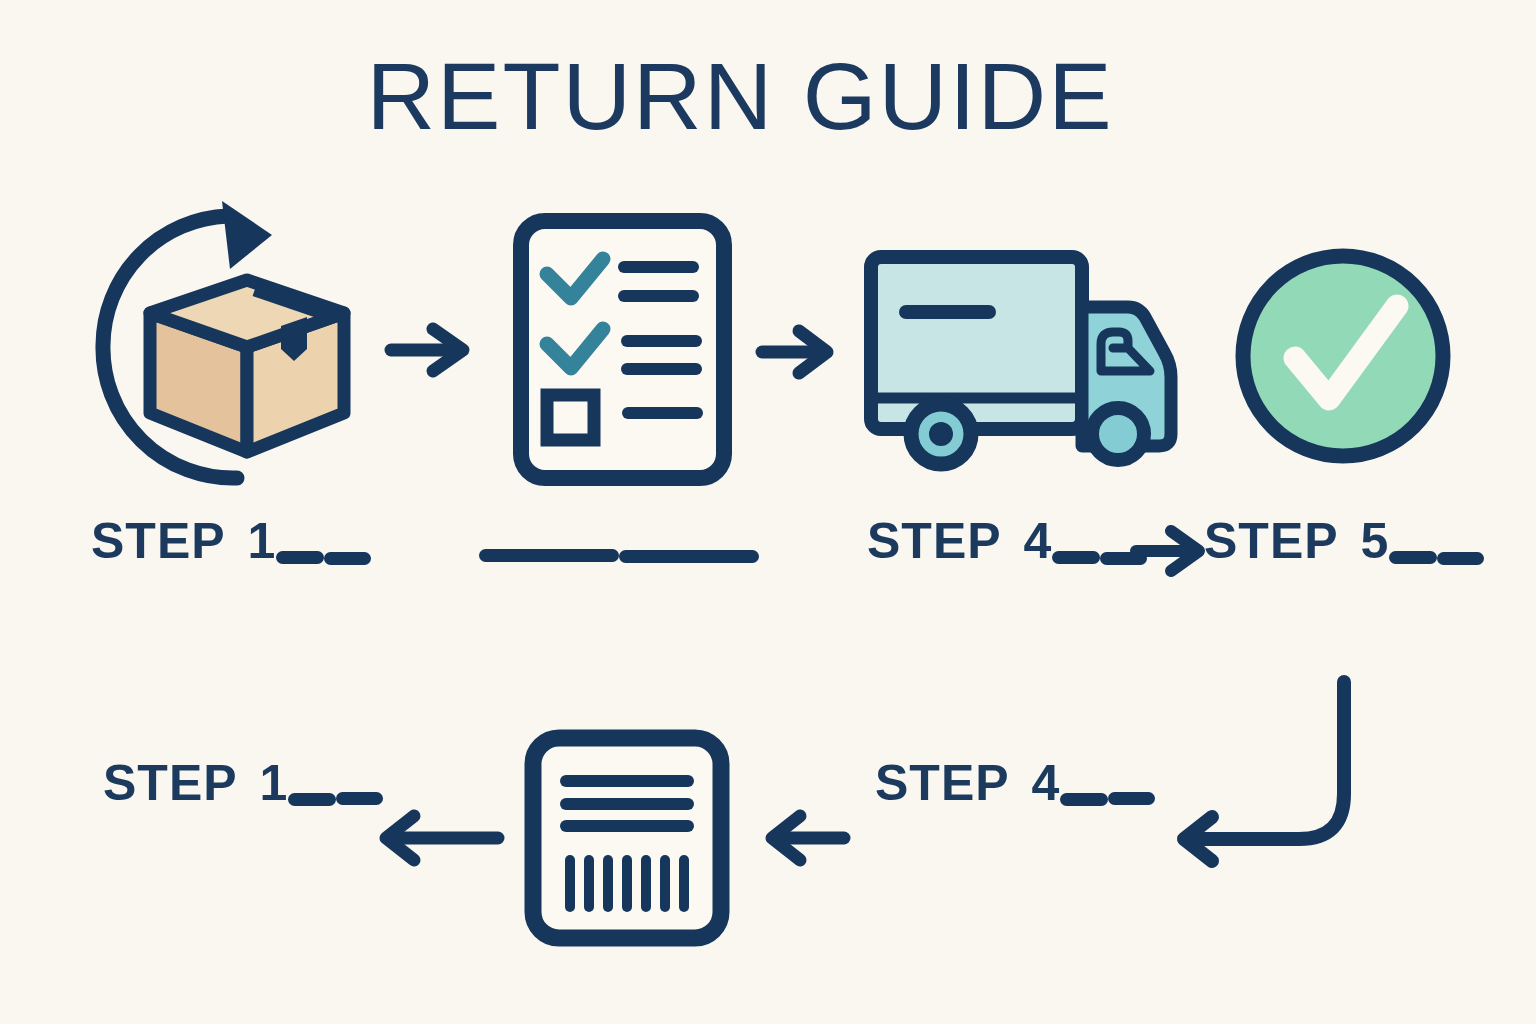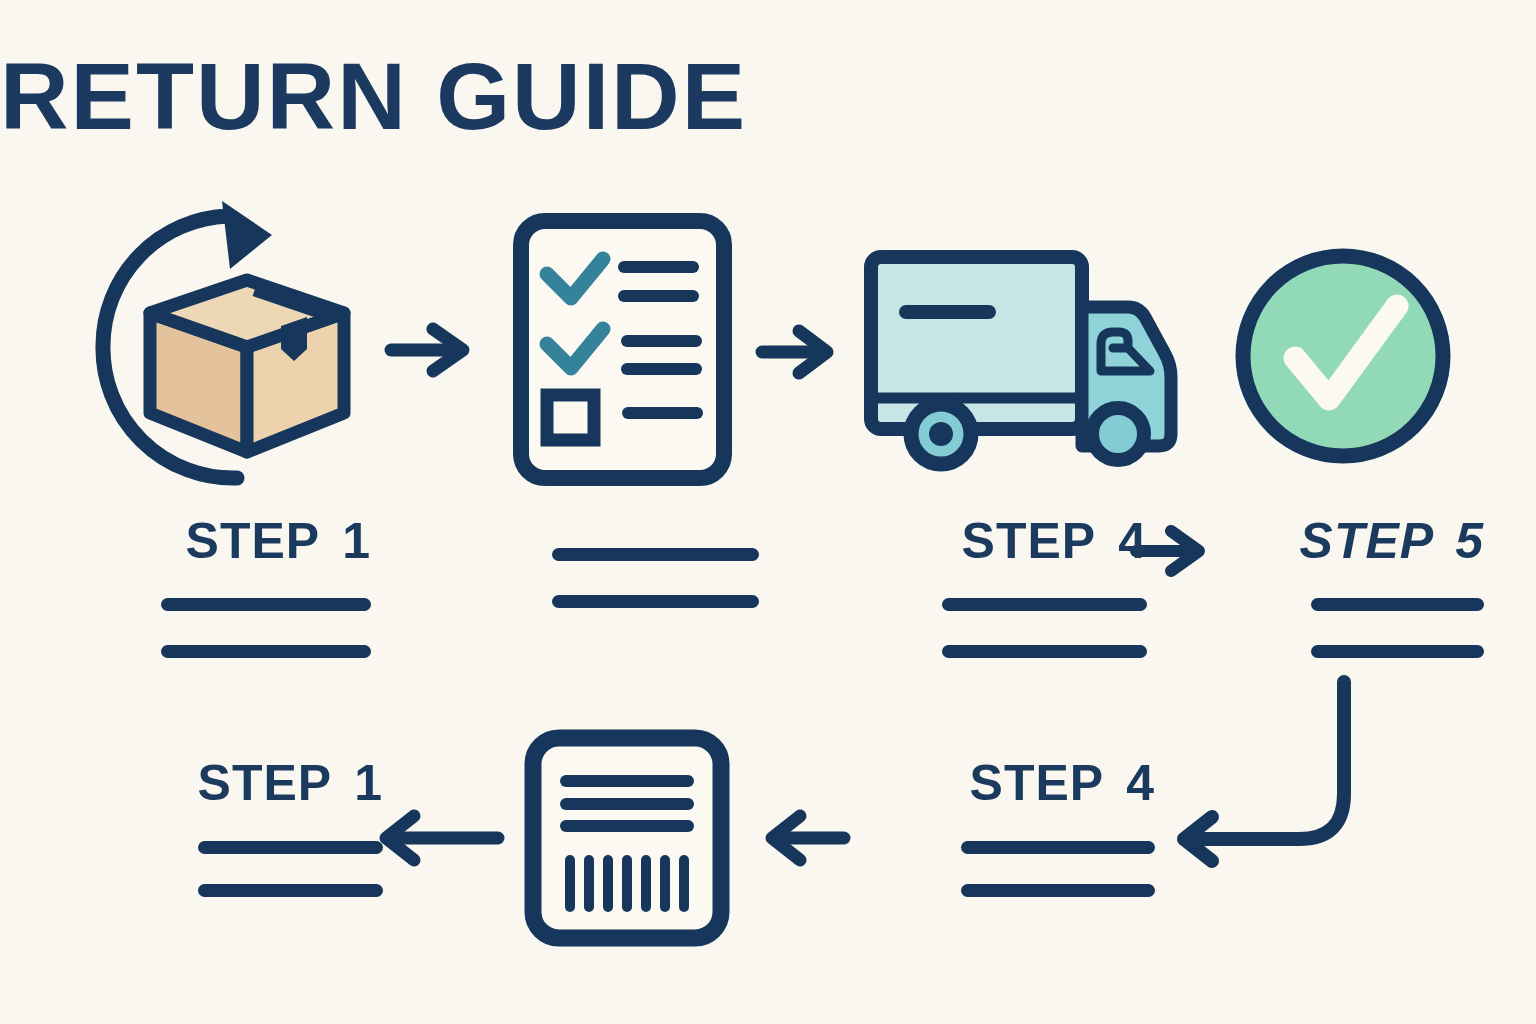--- a/index.html
+++ b/index.html
@@ -1,25 +1,25 @@
 <!DOCTYPE html>
 <html><head>
 <meta charset="utf-8">
 <style>
   html,body{margin:0;padding:0;background:#faf7f0;}
   #canvas{
     position:relative;width:1536px;height:1024px;background:#faf7f0;
     overflow:hidden;font-family:"Liberation Sans","DejaVu Sans",sans-serif;
   }
   .title{
-    position:absolute;left:0;top:42px;width:1480px;text-align:left;
-    font-size:95px;font-weight:bold;color:#1c3a60;letter-spacing:2px;
+    position:absolute;left:0;top:42px;width:1480px;text-align:center;
+    font-size:95px;font-weight:normal;color:#1c3a60;letter-spacing:2px;
   }
   .icon-layer{position:absolute;left:0;top:0;width:1536px;height:1024px;}
-  .step{position:absolute;display:flex;flex-direction:column;align-items:flex-end;}
+  .step{position:absolute;display:flex;flex-direction:row;align-items:center;}
   .step-label{
     font-size:50px;font-weight:bold;color:#1b3a5e;letter-spacing:1px;
     word-spacing:8px;line-height:1;white-space:nowrap;
   }
   .step-line{height:13px;background:#16365c;border-radius:7px;}
   .r1 .step-line.l1{margin-top:32px;}
   .r1 .step-line.l2{margin-top:34px;}
   .r2 .step-line.l1{margin-top:33px;}
   .r2 .step-line.l2{margin-top:30px;}
 </style>
@@ -127,21 +127,21 @@
     <div class="step-line l1" style="width:207px;"></div>
     <div class="step-line l2" style="width:207px;"></div>
   </div>
 
   <div class="step r1" style="left:867px;top:516px;width:280px;">
     <div class="step-label">STEP 4</div>
     <div class="step-line l1" style="width:205px;"></div>
     <div class="step-line l2" style="width:205px;"></div>
   </div>
 
-  <div class="step r1" style="left:1204px;top:516px;width:280px;font-style:italic;">
+  <div class="step r1" style="left:1204px;top:516px;width:280px;">
     <div class="step-label">STEP 5</div>
     <div class="step-line l1" style="width:173px;"></div>
     <div class="step-line l2" style="width:173px;"></div>
   </div>
 
   <div class="step r2" style="left:103px;top:758px;width:280px;">
     <div class="step-label">STEP 1</div>
     <div class="step-line l1" style="width:185px;"></div>
     <div class="step-line l2" style="width:185px;"></div>
   </div>

